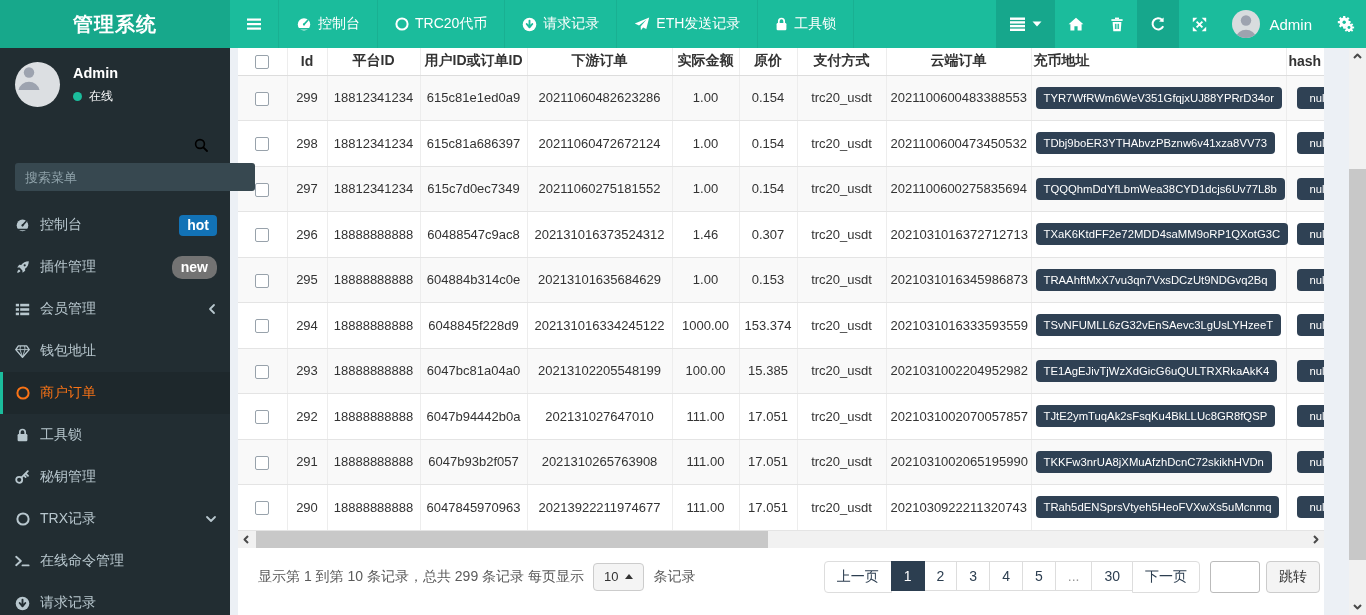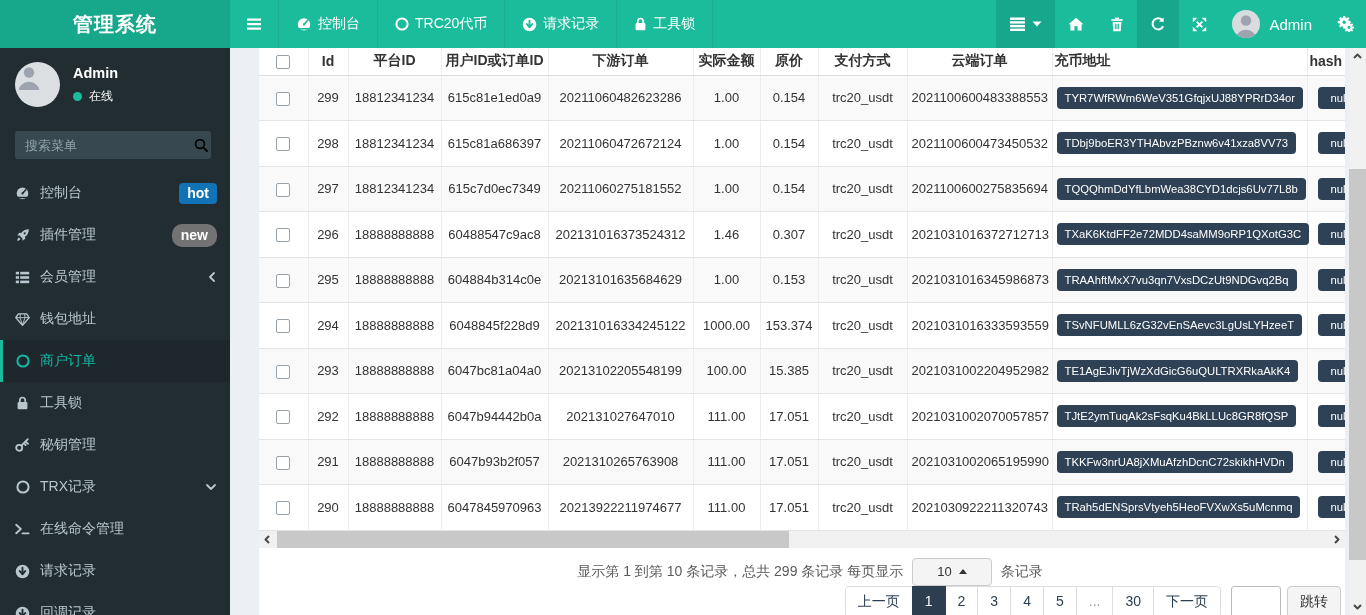--- a/index.html
+++ b/index.html
@@ -24,54 +24,54 @@
 
 
 .sidebar { position:fixed; top:48px; left:0; width:230px; height:567px; background:#222d32; z-index:15; --hole:#222d32; }
 .user-panel { display:flex; padding:14px 15px 10px; gap:13px; }
 .avatar-lg { width:45px; height:45px; border-radius:50%; background:#dcdfe2; overflow:hidden; position:relative; flex:none; }
 .user-info { padding-top:3px; }
 .user-name { color:#fff; font-size:14.5px; font-weight:bold; margin-bottom:7px; }
 .user-status { color:#fff; font-size:12px; display:flex; align-items:center; gap:7px; }
 .status-dot { width:9px; height:9px; border-radius:50%; background:#1bbc9c; }
 .sidebar-search { margin:14px 15px 0; position:relative; }
-.sidebar-search input { width:196px; height:28px; background:#374850; border:none; border-radius:3px; padding:4px 30px 4px 10px; color:#ccc; font-size:13px; outline:none; }
+.sidebar-search input { width:240px; height:28px; background:#374850; border:none; border-radius:3px; padding:4px 30px 4px 10px; color:#ccc; font-size:13px; outline:none;margin-top:32px; }
 .sidebar-search input::placeholder { color:#90a3ab; }
 .search-btn { position:absolute; right:7px; top:7px; cursor:pointer; }
 .menu { list-style:none; margin-top:13px; }
 .menu-item { height:42px; display:flex; align-items:center; padding:0 13px 0 12px; color:#b8c7ce; font-size:14px; gap:10px; border-left:3px solid transparent; cursor:pointer; }
-.menu-item.active { background:#1e282c; border-left-color:#1bbc9c; color:#14b8a6; --hole:#1e282c; }
+.menu-item.active { background:#1e282c; border-left-color:#1bbc9c; color:#f97316; --hole:#1e282c; }
 .menu-item .micon { width:15px; display:flex; justify-content:center; flex:none; }
 .menu-item .mlabel { flex:1; }
 .badge { font-size:14px; font-weight:bold; color:#fff; padding:2px 8px 3px; border-radius:4px; }
 .badge.pill { border-radius:10px; padding:3px 9px 4px; }
 
 
-.content { position:fixed; left:247px; top:48px; width:1119px; height:567px; background:#ecf0f5; padding:0 21px 0 12px; overflow:hidden; }
+.content { position:fixed; left:226px; top:48px; width:1119px; height:567px; background:#ecf0f5; padding:0 21px 0 12px; overflow:hidden; }
 .panel { background:#fff; width:1086px; height:567px; }
 .table-clip { overflow:hidden; width:1086px; }
 .orders { border-collapse:collapse; table-layout:fixed; width:1134px; }
 .orders th { height:27px; font-size:14px; font-weight:bold; color:#333; border-bottom:1px solid #ddd; border-left:1px solid #ededed; text-align:center; padding:0 2px; white-space:nowrap; overflow:hidden; }
 .orders td { height:45.5px; font-size:13px; color:#333; text-align:center; border-bottom:1px solid #e4e4e4; border-left:1px solid #ededed; padding:0 4px; background:#fff; white-space:nowrap; }
 .orders th:first-child, .orders td:first-child { border-left:none; }
 .orders tr.striped td { background:#f9f9f9; }
 .orders th.al, .orders td.al { text-align:left; }
 .tag { display:inline-block; background:#2f4154; color:#fff; font-size:11.3px; padding:5px 8px; border-radius:4px; white-space:nowrap; }
 .cb { appearance:none; -webkit-appearance:none; width:14px; height:14px; border:1.5px solid #98a2ab; border-radius:2px; background:#fff; vertical-align:middle; cursor:pointer; }
 
 
 .hscroll { height:17px; background:#f1f1f1; display:flex; align-items:stretch; width:1086px; }
 .hs-arrow { width:17px; display:flex; align-items:center; justify-content:center; cursor:pointer; }
 .hs-track { flex:1; position:relative; }
 .hs-thumb { position:absolute; left:1px; top:0; height:17px; width:512px; background:#c8c8c8; cursor:pointer; }
 
 
-.pager { display:flex; align-items:center; margin-top:10px; padding:0 4px 0 20px; height:38px;flex-direction:column; }
+.pager { display:flex; align-items:center; margin-top:10px; padding:0 4px 0 20px; height:38px; }
 .pager-left { display:flex; align-items:center; font-size:14px; color:#5a5a5a; gap:9px; }
-.pagesize-btn { height:28px; padding:0 24px; background:#f4f4f4; border:1px solid #ccc; border-radius:4px; font-size:13px; color:#333; display:flex; align-items:center; gap:7px; cursor:pointer; font-family:inherit;text-align:right; }
+.pagesize-btn { height:28px; padding:0 10px; background:#f4f4f4; border:1px solid #ccc; border-radius:4px; font-size:13px; color:#333; display:flex; align-items:center; gap:7px; cursor:pointer; font-family:inherit;text-align:right; }
 .caret-up-dark { width:0; height:0; border-left:4px solid transparent; border-right:4px solid transparent; border-bottom:5px solid #333; }
 .pager-right { margin-left:auto; display:flex; align-items:center; }
 .pages { display:flex; list-style:none; }
 .pages a { display:block; padding:6px 12px; font-size:14px; color:#2c3e50; background:#fff; border:1px solid #ddd; margin-left:-1px; text-align:center; text-decoration:none; cursor:pointer; }
 .pages li:first-child a { border-radius:4px 0 0 4px; margin-left:0; }
 .pages li:last-child a { border-radius:0 4px 4px 0; }
 .pages li.active a { background:#2c3e50; border-color:#2c3e50; color:#fff; position:relative; }
 .pages li.dots a { color:#999; }
 .jump-input { width:50px; height:32px; border:1px solid #bbb; border-radius:3px; margin-left:10px; outline:none; padding:0 6px; font-size:14px; }
 .jump-btn { height:32px; margin-left:6px; padding:0 12px; background:#f4f4f4; border:1px solid #ccc; border-radius:4px; font-size:14px; color:#333; cursor:pointer; font-family:inherit; }
@@ -121,20 +121,28 @@
           <span>TRC20代币</span>
         </li>
         <li class="nav-item">
           <span>
             <svg width="15" height="15" viewBox="0 0 15 15">
               <circle cx="7.5" cy="7.5" r="6.8" fill="currentColor"></circle>
               <path d="M7.5,3.6 L7.5,9.2 M4.7,7 L7.5,10.3 L10.3,7" stroke="var(--hole,#1bbc9c)" stroke-width="1.9" fill="none" stroke-linecap="round" stroke-linejoin="round"></path>
             </svg>
           </span>
           <span>请求记录</span>
+        </li>
+        <li class="nav-item">
+          <span>
+            <svg width="16" height="14" viewBox="0 0 16 14">
+              <path d="M15.2,0.6 L0.8,6.6 L5,8.6 L12.5,2.6 L6.6,9.4 L6.9,13.2 L9.1,10.4 L12.3,12 Z" fill="currentColor"></path>
+            </svg>
+          </span>
+          <span>ETH发送记录</span>
         </li>
         <li class="nav-item">
           <span>
             <svg width="13" height="14" viewBox="0 0 13 14">
               <rect x="1.6" y="6" width="9.8" height="7.2" rx="1.2" fill="currentColor"></rect>
               <path d="M3.8,6 V4.2 a2.7,2.7 0 0 1 5.4,0 V6" fill="none" stroke="currentColor" stroke-width="1.7"></path>
             </svg>
           </span>
           <span>工具锁</span>
         </li>

